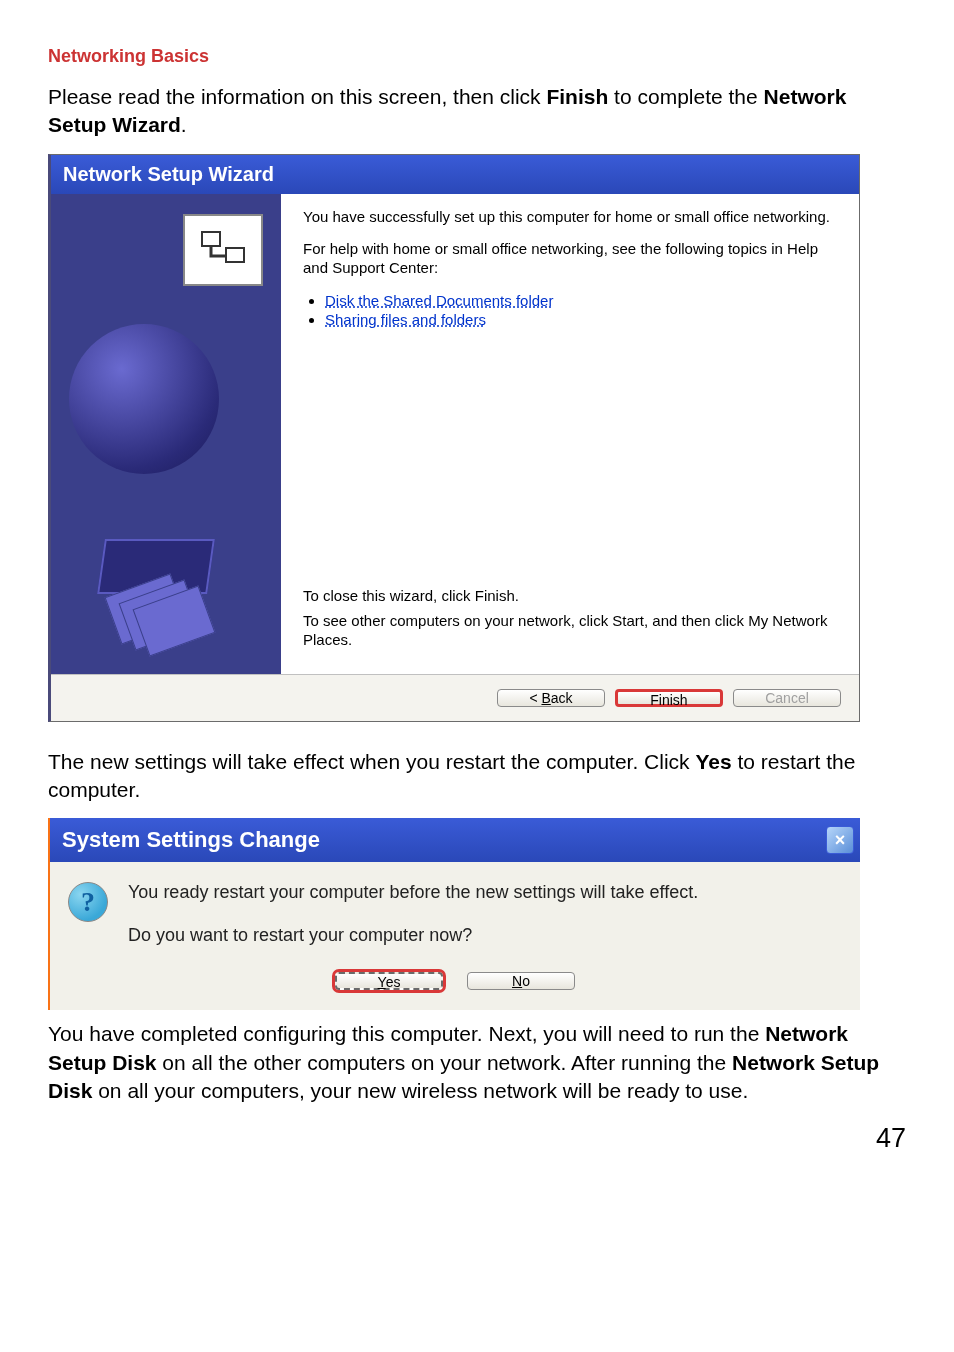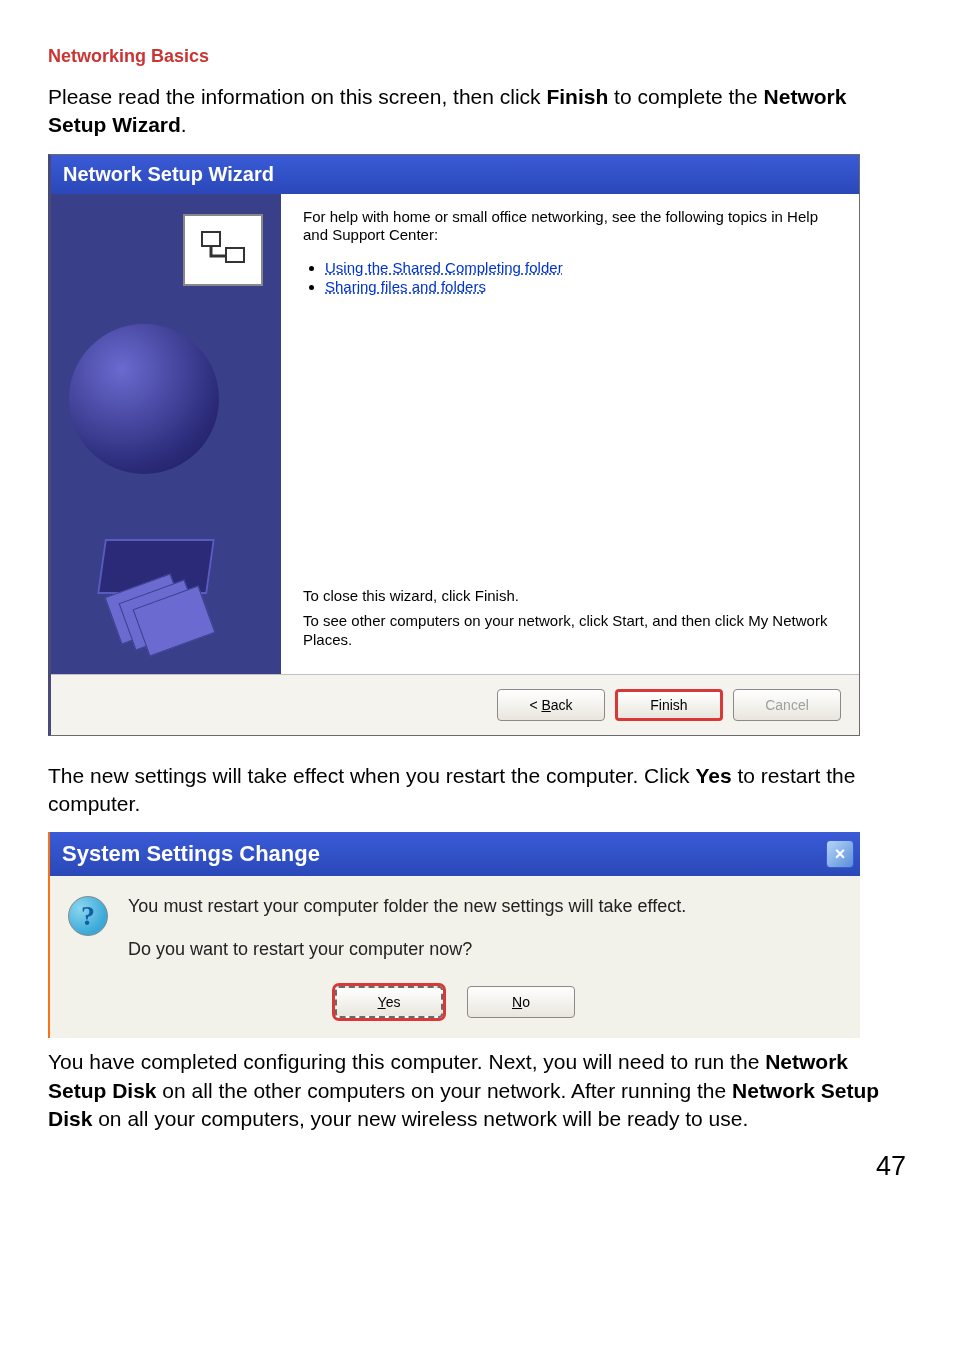--- a/index.html
+++ b/index.html
@@ -119,21 +119,21 @@
   .wizard-footer {
     border-top: 1px solid #c0c0c0;
     background: #f4f3ee;
     padding: 14px 18px;
     display: flex;
     justify-content: flex-end;
     gap: 10px;
   }
   .xp-button {
     min-width: 108px;
-    height: 32px;
+    height: 18px;
     background: linear-gradient(180deg, #ffffff 0%, #e8e6dd 100%);
     border: 1px solid #8a8a8a;
     border-radius: 4px;
     font-family: Tahoma, sans-serif;
     font-size: 14px;
     color: #000;
     cursor: pointer;
     padding: 0 10px;
   }
   .xp-button.primary { border: 3px solid #d93838; }
@@ -231,23 +231,24 @@
       <div class="side-printer">
         <div class="box"></div>
         <div class="sheets">
             <span></span>
             <span></span>
             <span></span>
           </div>
       </div>
     </div>
     <div class="wizard-content">
+      <p class="wizard-p">You have successfully set up this computer for home or small office networking.</p>
       <p class="wizard-p">For help with home or small office networking, see the following topics in Help and Support Center:</p>
       <ul class="wizard-ul">
-        <li><span class="wizard-link">Using the Shared Completing folder</span></li>
+        <li><span class="wizard-link">Disk the Shared Documents folder</span></li>
         <li><span class="wizard-link">Sharing files and folders</span></li>
       </ul>
       <p class="wizard-p wizard-closehint">To close this wizard, click Finish.</p>
       <p class="wizard-p">To see other computers on your network, click Start, and then click My Network Places.</p>
     </div>
   </div>
   <div class="wizard-footer">
     <button class="xp-button">
       <span>&lt; </span><span class="accesskey">B</span><span>ack</span>
     </button>
@@ -263,21 +264,21 @@
 <div class="dialog">
   <div class="dialog-titlebar">
     <span>System Settings Change</span>
     <span class="close-box">×</span>
   </div>
   <div class="dialog-body">
     <div class="q-icon">
         <span>?</span>
       </div>
     <div class="dialog-text">
-      <p class="line1">You must restart your computer folder the new settings will take effect.</p>
+      <p class="line1">You ready restart your computer before the new settings will take effect.</p>
       <p class="line2">Do you want to restart your computer now?</p>
     </div>
   </div>
   <div class="dialog-buttons">
     <button class="xp-button dashed">
       <span class="accesskey">Y</span><span>es</span>
     </button>
     <button class="xp-button">
       <span class="accesskey">N</span><span>o</span>
     </button>

